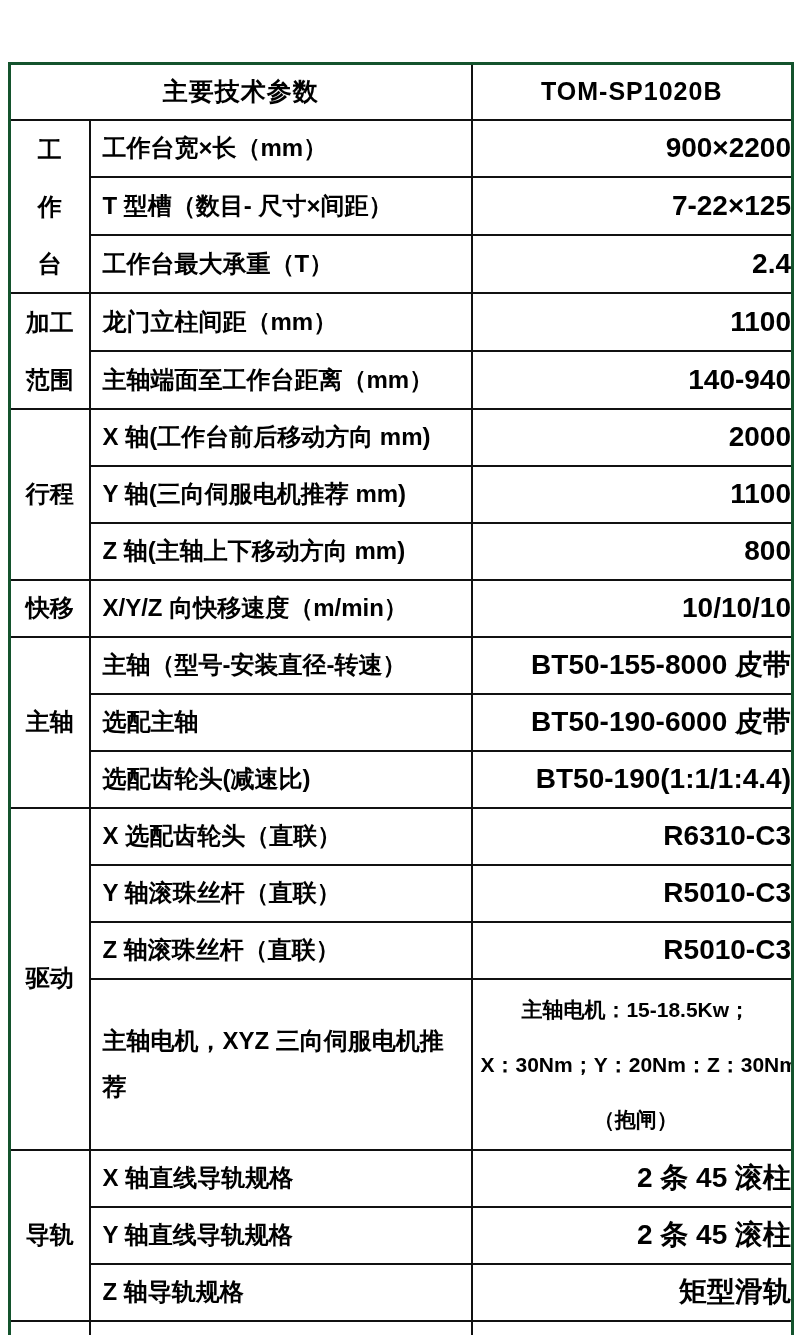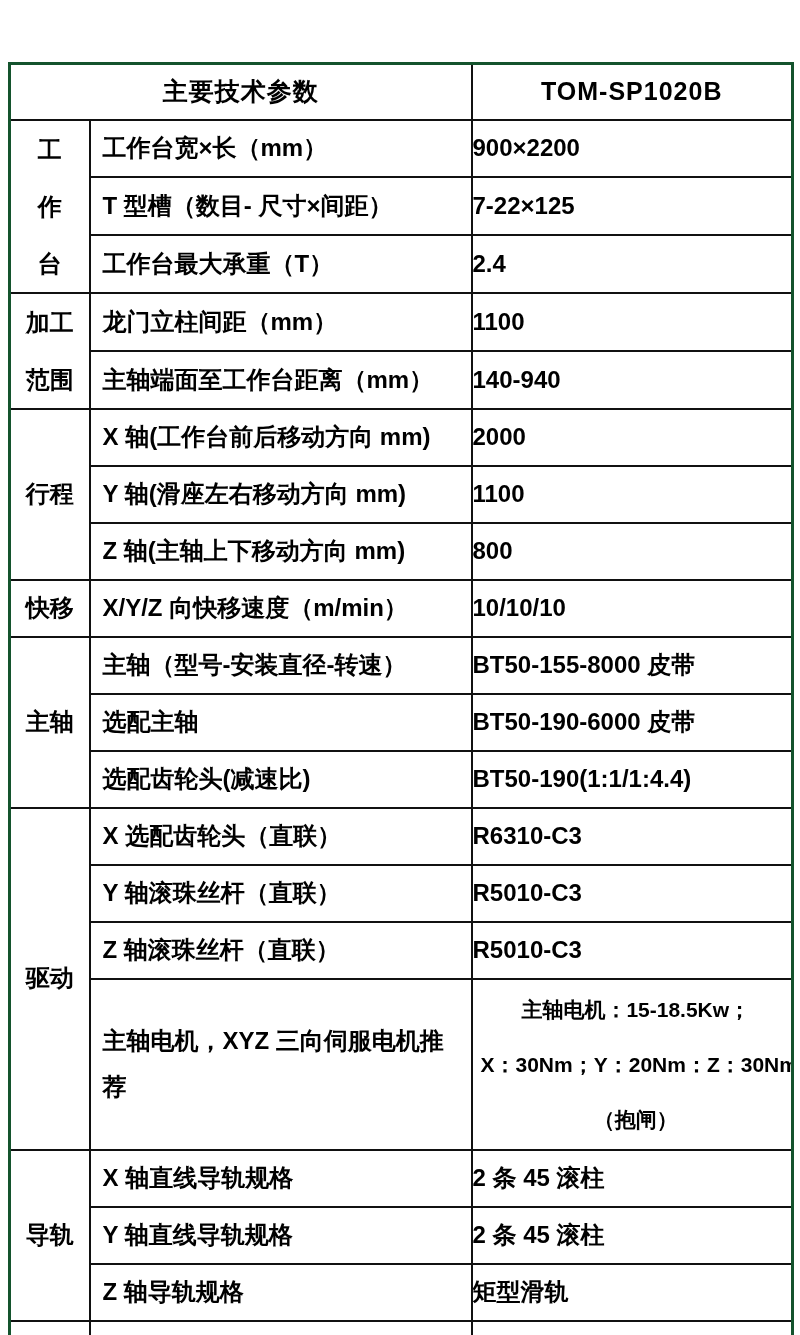--- a/index.html
+++ b/index.html
@@ -61,22 +61,22 @@
   td.param {
     text-align: left;
     font-size: 24px;
     padding-left: 12px;
     padding-right: 20px;
   }
   td.param.wrap {
     line-height: 46px;
   }
   td.value {
-    text-align: left;
-    font-size: 24px;
+    text-align: right;
+    font-size: 28px;
   }
   td.value-multi {
     text-align: center;
     font-size: 21px;
     padding-left: 8px;
   }
   .vline {
     display: block;
     height: 55px;
     line-height: 55px;
@@ -130,21 +130,21 @@
       <td class="param">主轴端面至工作台距离（mm）</td>
       <td class="value">140-940</td>
     </tr>
 
     <tr class="r">
       <td rowspan="3" class="glabel">行程</td>
       <td class="param">X 轴(工作台前后移动方向 mm)</td>
       <td class="value">2000</td>
     </tr>
     <tr class="r">
-      <td class="param">Y 轴(滑座左右移动方向 mm)</td>
+      <td class="param">Y 轴(三向伺服电机推荐 mm)</td>
       <td class="value">1100</td>
     </tr>
     <tr class="r">
       <td class="param">Z 轴(主轴上下移动方向 mm)</td>
       <td class="value">800</td>
     </tr>
 
     <tr class="r">
       <td class="glabel">快移</td>
       <td class="param">X/Y/Z 向快移速度（m/min）</td>

